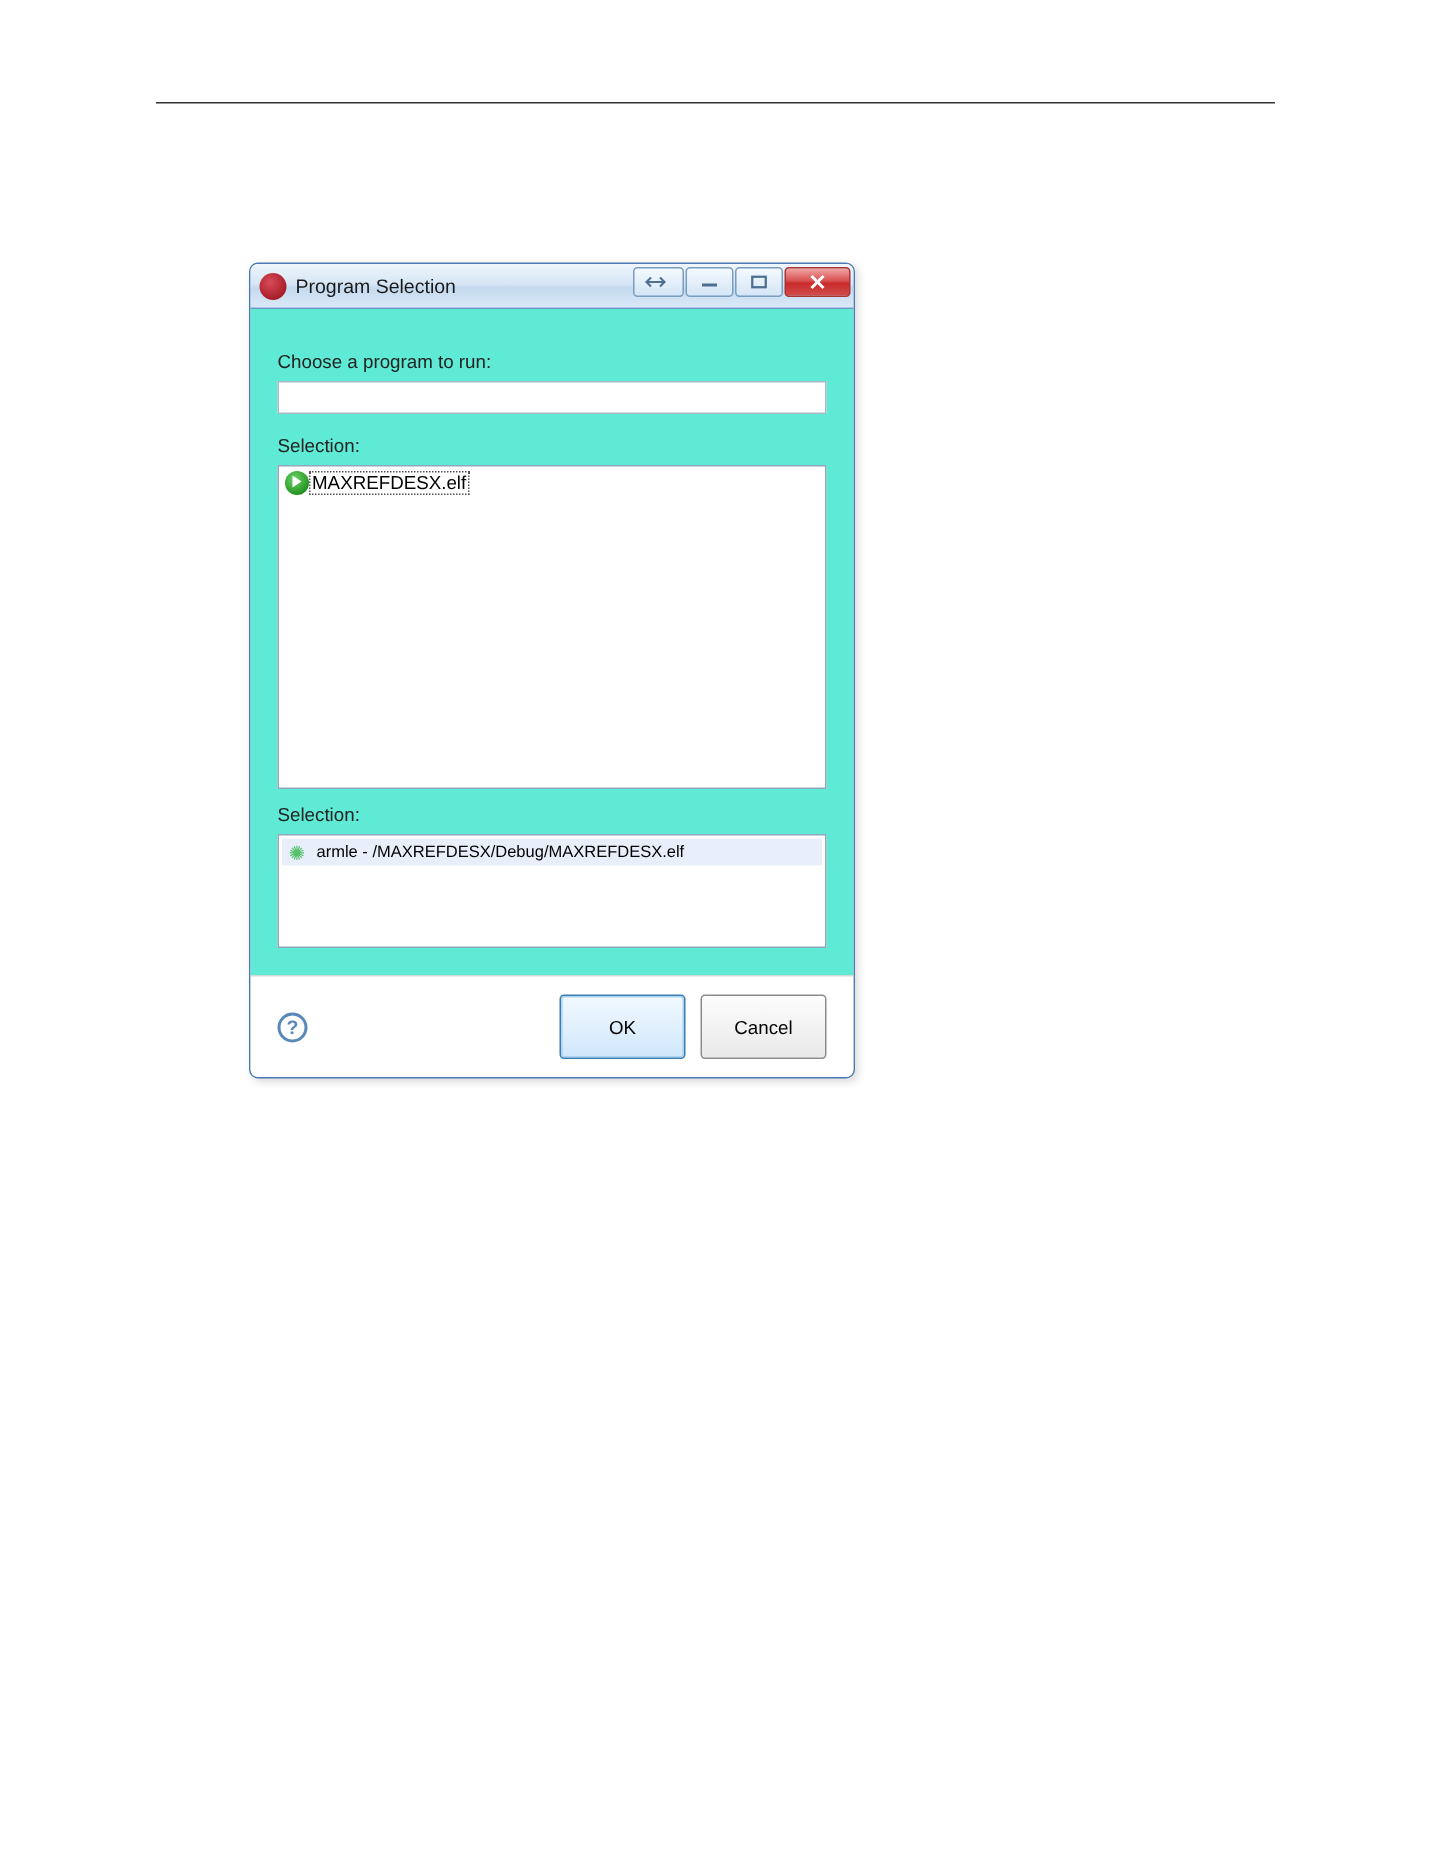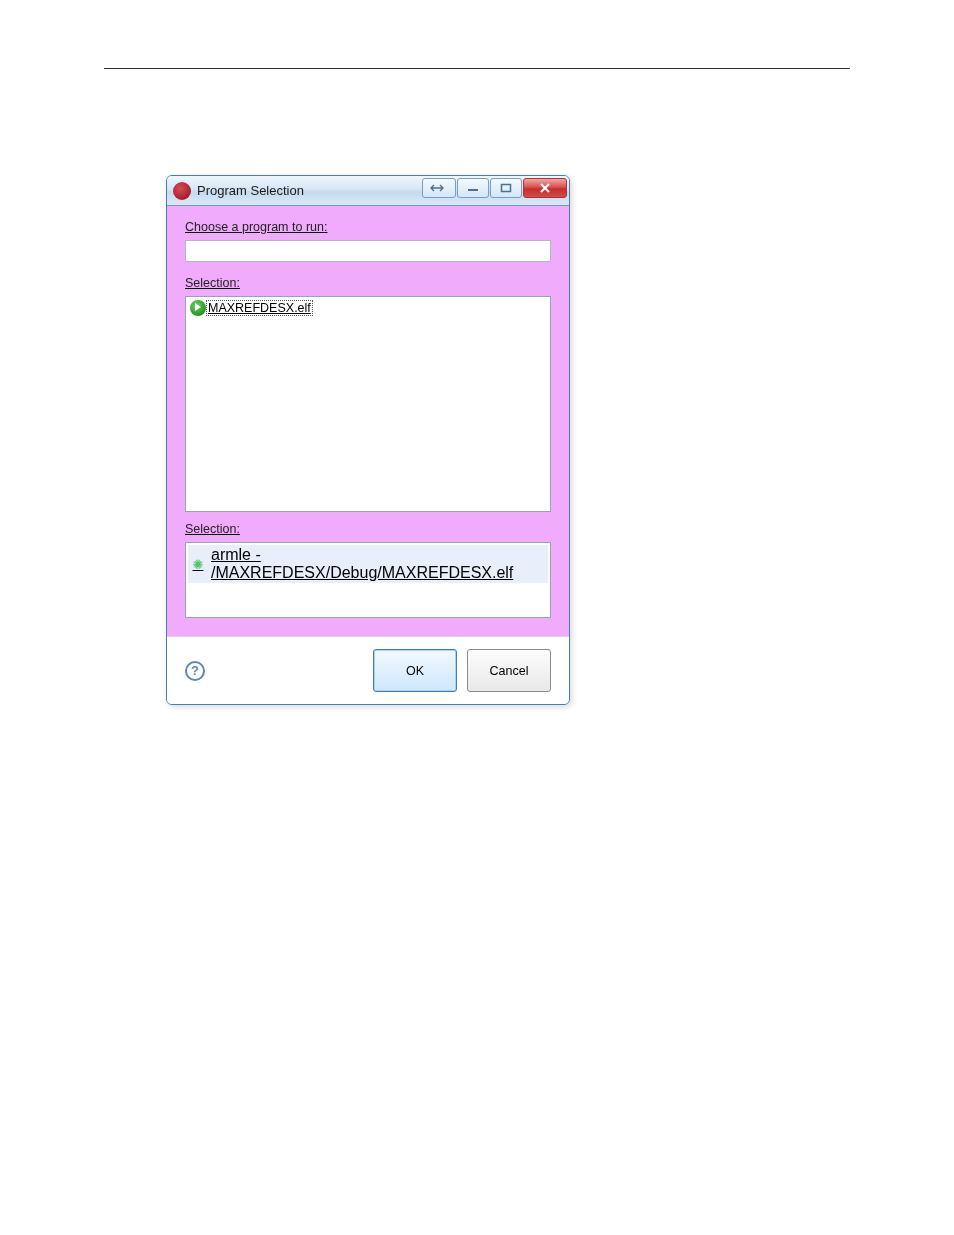--- a/index.html
+++ b/index.html
@@ -90,23 +90,22 @@
     .win-btn.close {
       width: 44px;
       background: linear-gradient(to bottom, #f0a6a6 0%, #d95151 45%, #c92b2b 55%, #d14c4c 100%);
       border-color: #a83434;
       color: #fff;
     }
     .win-btn svg {
       display: block;
     }
     .dialog-body {
-      padding: 14px 18px 18px 18px;
-      background: #f0abfc;
-      text-decoration: underline;
+      padding: 28px 18px 18px 18px;
+      background: #5eead4;
     }
     .label {
       font-size: 12.5px;
       color: #222;
       margin-bottom: 6px;
     }
     .text-input {
       width: 100%;
       height: 22px;
       border: 1px solid #aab7c4;
@@ -158,21 +157,21 @@
       height: 76px;
       border: 1px solid #8fa6bd;
       background: #fff;
       overflow: auto;
       padding: 2px;
     }
     .qualifier-item {
       display: flex;
       align-items: center;
       padding: 1px 2px;
-      font-size: 16px;
+      font-size: 11px;
       gap: 5px;
       background: #e8effa;
     }
     .bug-icon {
       width: 16px;
       height: 16px;
       display: flex;
       align-items: center;
       justify-content: center;
       color: #3a8a3a;

